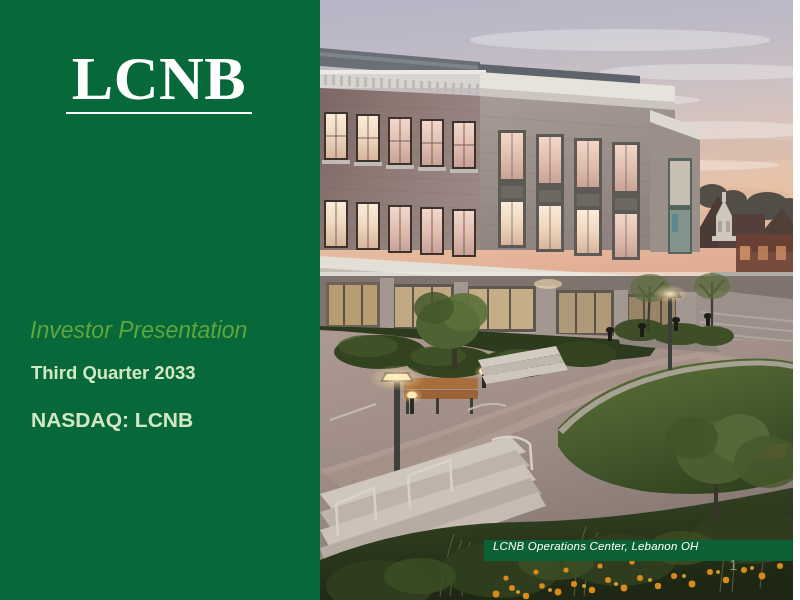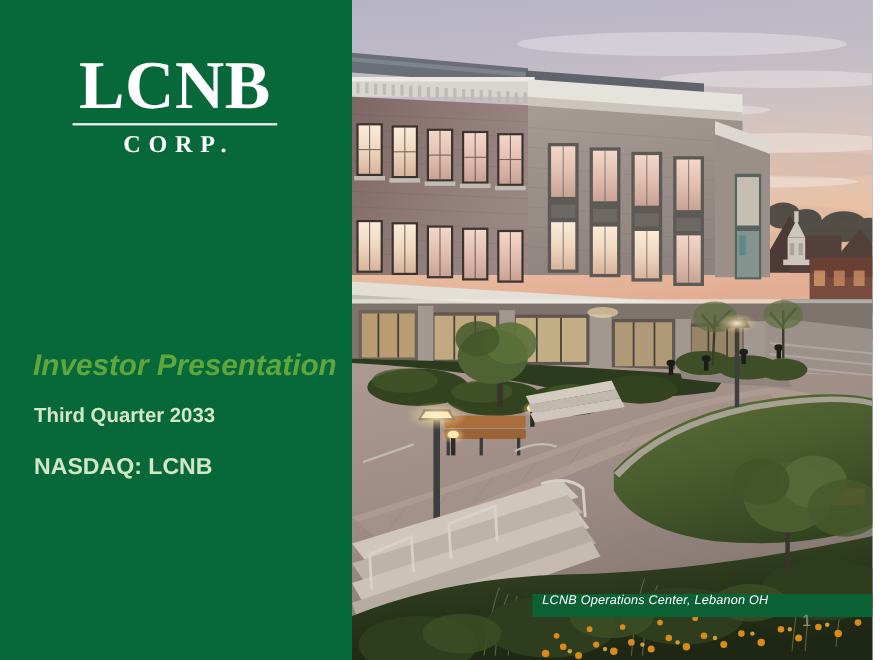--- a/index.html
+++ b/index.html
@@ -66,23 +66,23 @@
   }
 
   
   #headline-block {
     position: absolute;
     left: 30px;
     top: 318px;
     width: 285px;
   }
   #title-main {
-    font-size: 27px;
+    font-size: 23px;
     font-style: italic;
-    font-weight: bold;
+    font-weight: normal;
     color: #5FA63C;
     line-height: 1.1;
     margin: 0;
     white-space: nowrap;
   }
   #title-sub {
     font-size: 18.5px;
     font-weight: bold;
     color: #D3E7C5;
     margin: 19px 0 0 1px;
@@ -676,21 +676,20 @@
           <circle cx="432" cy="568" r="2"></circle>
       </g>
     </svg>
   </div>
 
   <div id="left-panel">
 
     <div id="logo">
       <div id="logo-word">LCNB</div>
       <div id="logo-rule"></div>
-      <div id="logo-sub">CORP.</div>
     </div>
 
     <div id="headline-block">
       <div id="title-main">Investor Presentation</div>
       <div id="title-sub">Third Quarter 2033</div>
       <div id="title-ticker">NASDAQ: LCNB</div>
     </div>
 
   </div>
 

